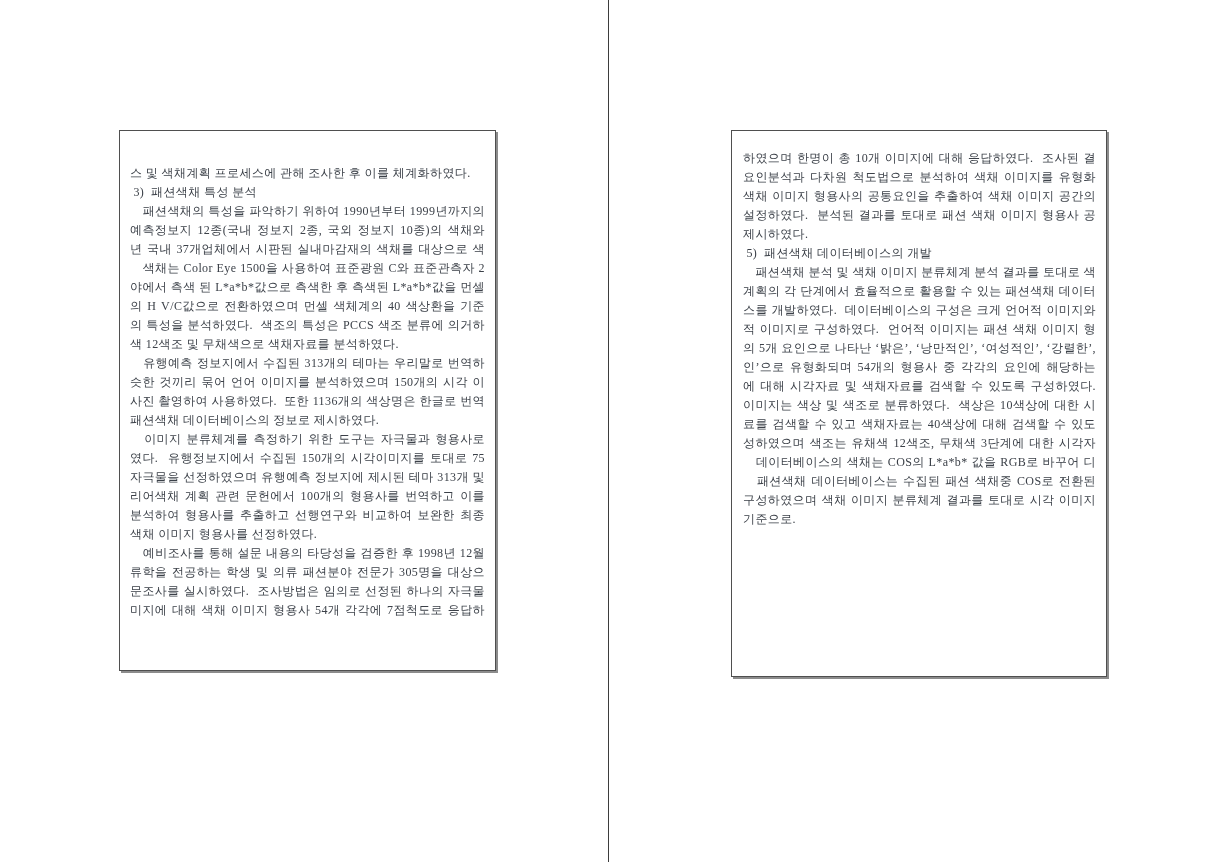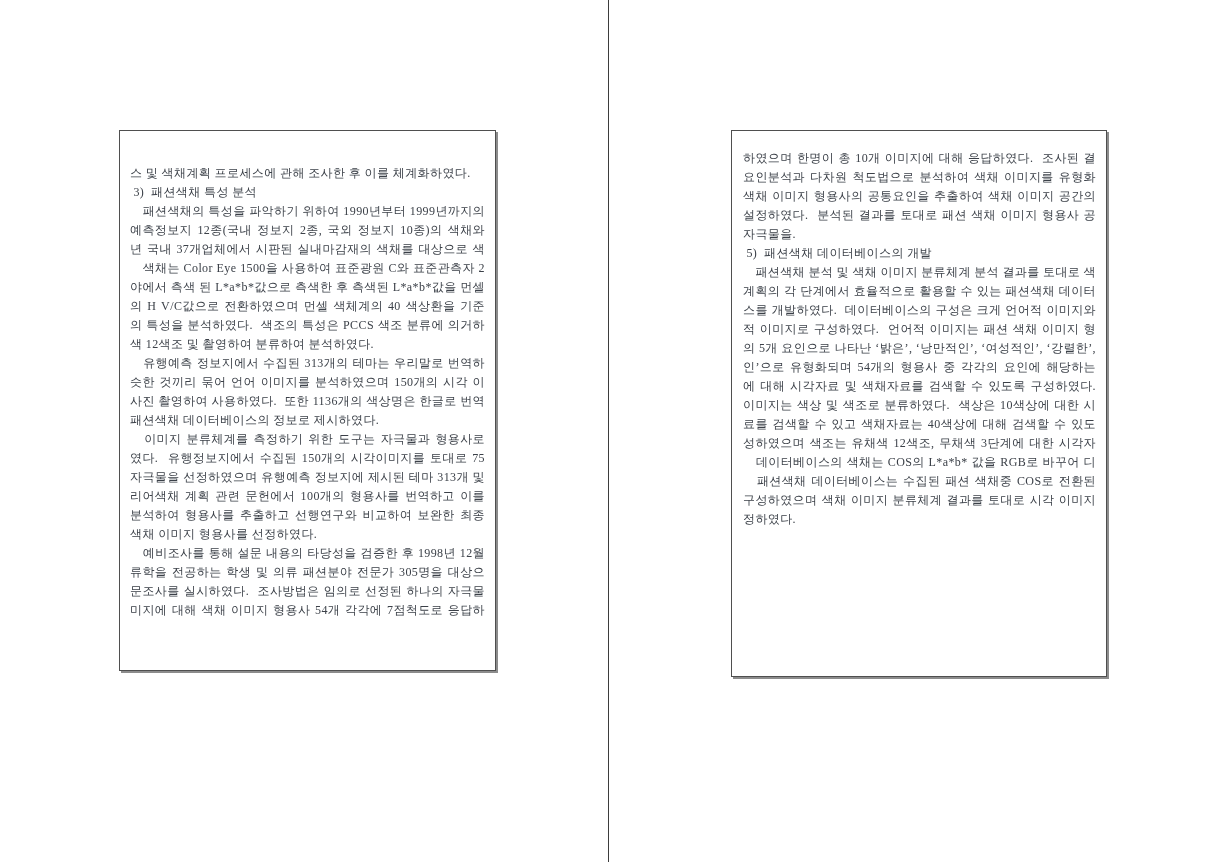--- a/index.html
+++ b/index.html
@@ -64,51 +64,51 @@
   <div class="page page-left">
       <div class="line">스 및 색채계획 프로세스에 관해 조사한 후 이를 체계화하였다.</div>
       <div class="line"> 3)  패션색채 특성 분석</div>
       <div class="line j">　패션색채의 특성을 파악하기 위하여 1990년부터 1999년까지의 유행</div>
       <div class="line j">예측정보지 12종(국내 정보지 2종, 국외 정보지 10종)의 색채와 97-98</div>
       <div class="line j">년 국내 37개업체에서 시판된 실내마감재의 색채를 대상으로 색채, 테</div>
       <div class="line j">　색채는 Color Eye 1500을 사용하여 표준광원 C와 표준관측자 2도 시</div>
       <div class="line j">야에서 측색 된 L*a*b*값으로 측색한 후 측색된 L*a*b*값을 먼셀 색체계</div>
       <div class="line j">의 H V/C값으로 전환하였으며 먼셀 색체계의 40 색상환을 기준으로 색상</div>
       <div class="line j">의 특성을 분석하였다.  색조의 특성은 PCCS 색조 분류에 의거하여 유채</div>
-      <div class="line">색 12색조 및 촬영하여 분류하여 분석하였다.</div>
+      <div class="line">색 12색조 및 무채색으로 색채자료를 분석하였다.</div>
       <div class="line j">　유행예측 정보지에서 수집된 313개의 테마는 우리말로 번역하여 비</div>
       <div class="line j">슷한 것끼리 묶어 언어 이미지를 분석하였으며 150개의 시각 이미지는</div>
       <div class="line j">사진 촬영하여 사용하였다.  또한 1136개의 색상명은 한글로 번역하여</div>
       <div class="line">패션색채 데이터베이스의 정보로 제시하였다.</div>
       <div class="line j">　이미지 분류체계를 측정하기 위한 도구는 자극물과 형용사로 구성하</div>
       <div class="line j">였다.  유행정보지에서 수집된 150개의 시각이미지를 토대로 75개의</div>
       <div class="line j">자극물을 선정하였으며 유행예측 정보지에 제시된 테마 313개 및 인테</div>
       <div class="line j">리어색채 계획 관련 문헌에서 100개의 형용사를 번역하고 이를 내용</div>
       <div class="line j">분석하여 형용사를 추출하고 선행연구와 비교하여 보완한 최종 54개의</div>
       <div class="line">색채 이미지 형용사를 선정하였다.</div>
       <div class="line j">　예비조사를 통해 설문 내용의 타당성을 검증한 후 1998년 12월에 의</div>
       <div class="line j">류학을 전공하는 학생 및 의류 패션분야 전문가 305명을 대상으로 설</div>
       <div class="line j">문조사를 실시하였다.  조사방법은 임의로 선정된 하나의 자극물의 이</div>
       <div class="line j">미지에 대해 색채 이미지 형용사 54개 각각에 7점척도로 응답하도록</div>
     </div>
   <div class="page page-right">
       <div class="line j">하였으며 한명이 총 10개 이미지에 대해 응답하였다.  조사된 결과는</div>
       <div class="line j">요인분석과 다차원 척도법으로 분석하여 색채 이미지를 유형화 하고</div>
       <div class="line j">색채 이미지 형용사의 공통요인을 추출하여 색채 이미지 공간의 축을</div>
       <div class="line j">설정하였다.  분석된 결과를 토대로 패션 색채 이미지 형용사 공간을</div>
-      <div class="line">자극물을.</div>
+      <div class="line">제시하였다.</div>
       <div class="line"> 5)  패션색채 데이터베이스의 개발</div>
       <div class="line j">　패션색채 분석 및 색채 이미지 분류체계 분석 결과를 토대로 색채</div>
       <div class="line j">계획의 각 단계에서 효율적으로 활용할 수 있는 패션색채 데이터베이</div>
       <div class="line j">스를 개발하였다.  데이터베이스의 구성은 크게 언어적 이미지와 시각</div>
       <div class="line j">적 이미지로 구성하였다.  언어적 이미지는 패션 색채 이미지 형용사</div>
       <div class="line j">의 5개 요인으로 나타난 ‘밝은’, ‘낭만적인’, ‘여성적인’, ‘강렬한’, ‘현대적</div>
       <div class="line j">인’으로 유형화되며 54개의 형용사 중 각각의 요인에 해당하는 형용사</div>
       <div class="line j">에 대해 시각자료 및 색채자료를 검색할 수 있도록 구성하였다.  시각</div>
       <div class="line j">이미지는 색상 및 색조로 분류하였다.  색상은 10색상에 대한 시각자</div>
       <div class="line j">료를 검색할 수 있고 색채자료는 40색상에 대해 검색할 수 있도록 구</div>
       <div class="line j">성하였으며 색조는 유채색 12색조, 무채색 3단계에 대한 시각자료 및</div>
       <div class="line j">　데이터베이스의 색채는 COS의 L*a*b* 값을 RGB로 바꾸어 디지털화</div>
       <div class="line j">　패션색채 데이터베이스는 수집된 패션 색채중 COS로 전환된 색채로</div>
       <div class="line j">구성하였으며 색채 이미지 분류체계 결과를 토대로 시각 이미지를 선</div>
-      <div class="line">정하였다.</div>
+      <div class="line">기준으로.</div>
     </div>
 </div>
 
 </body></html>

